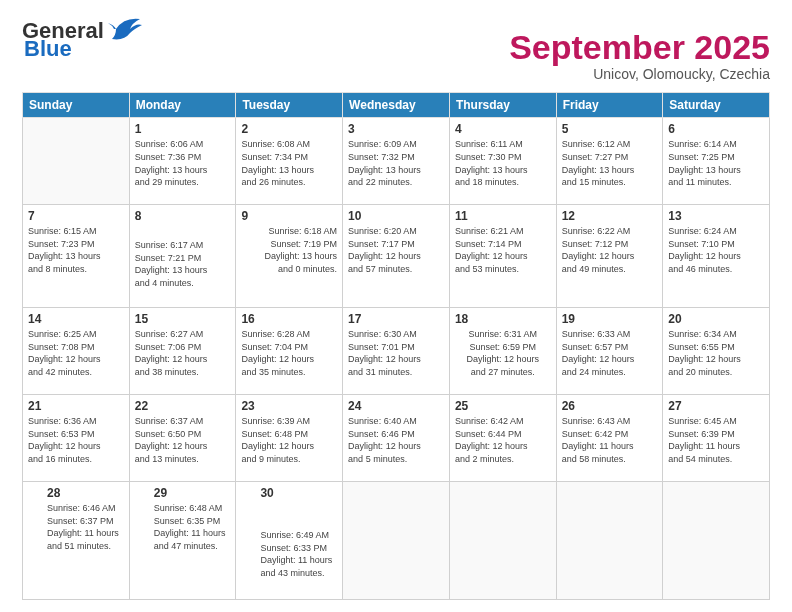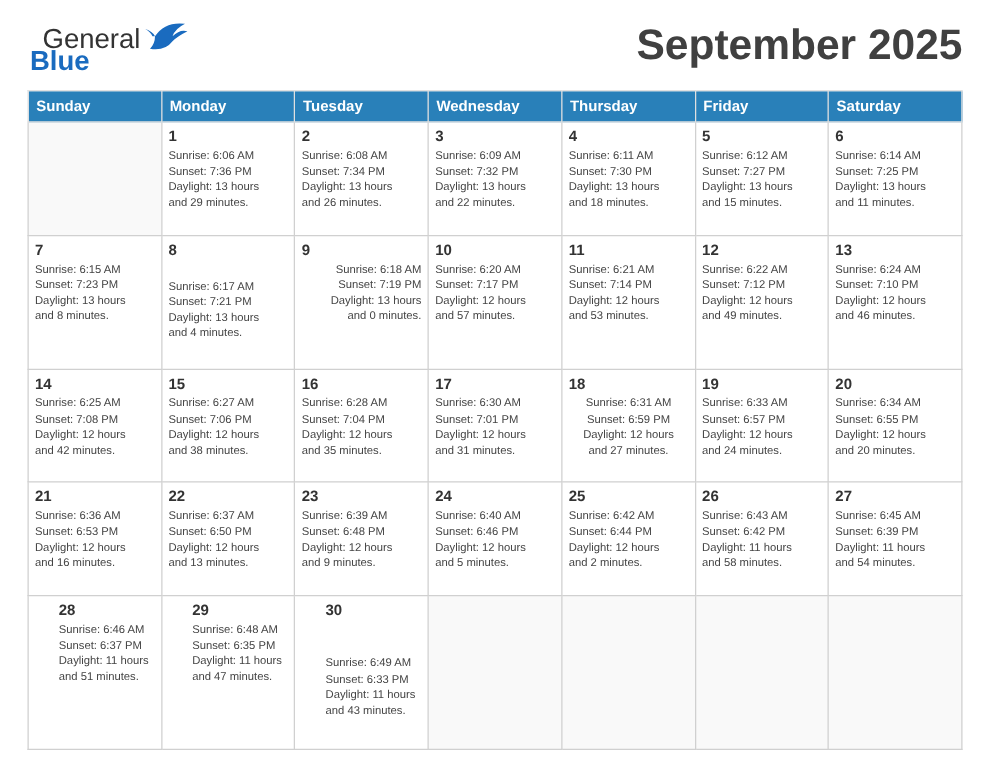--- a/index.html
+++ b/index.html
@@ -27,22 +27,23 @@
       display: flex;
       flex-direction: column;
       align-items: flex-start;
     }
     .title-section {
       text-align: right;
     }
     .month-title {
       font-size: 34px;
       font-weight: bold;
-      color: #404040;
+      color: #be185d;
       line-height: 1.1;
+      margin-top: 11px;
     }
     .subtitle {
       font-size: 14px;
       color: #555;
     }
     .calendar {
       width: 100%;
       border-collapse: collapse;
       flex: 1;
     }
@@ -84,30 +85,31 @@
       padding-left: 24px;
     }
   </style>
 </head>
 <body>
 
 <div class="page">
   <div class="header">
     <div class="logo">
       <div style="display:flex;align-items:center;">
-        <span style="font-size:22px;font-weight:normal;color:#333;margin-left:12px;">General</span>
+        <span style="font-size:22px;font-weight:bold;color:#333;">General</span>
         <svg width="36" height="28" viewBox="0 0 36 28" style="margin-left:2px;margin-top:-4px;">
           <path d="M10,14 Q18,2 34,4 Q26,8 24,14 Q30,8 36,10 Q28,14 24,18 Q18,26 6,24 Q10,20 10,14Z" fill="#1a6bbf"></path>
           <path d="M10,14 Q8,10 2,8 Q6,10 8,14Z" fill="#1a6bbf"></path>
         </svg>
       </div>
       <span style="font-size:22px;font-weight:bold;color:#1a6bbf;margin-top:-8px;margin-left:2px;">Blue</span>
     </div>
     <div class="title-section">
       <div class="month-title">September 2025</div>
+      <div class="subtitle">Unicov, Olomoucky, Czechia</div>
     </div>
   </div>
 
   <table class="calendar">
     <thead>
       <tr>
         <th>Sunday</th>
         <th>Monday</th>
         <th>Tuesday</th>
         <th>Wednesday</th>

